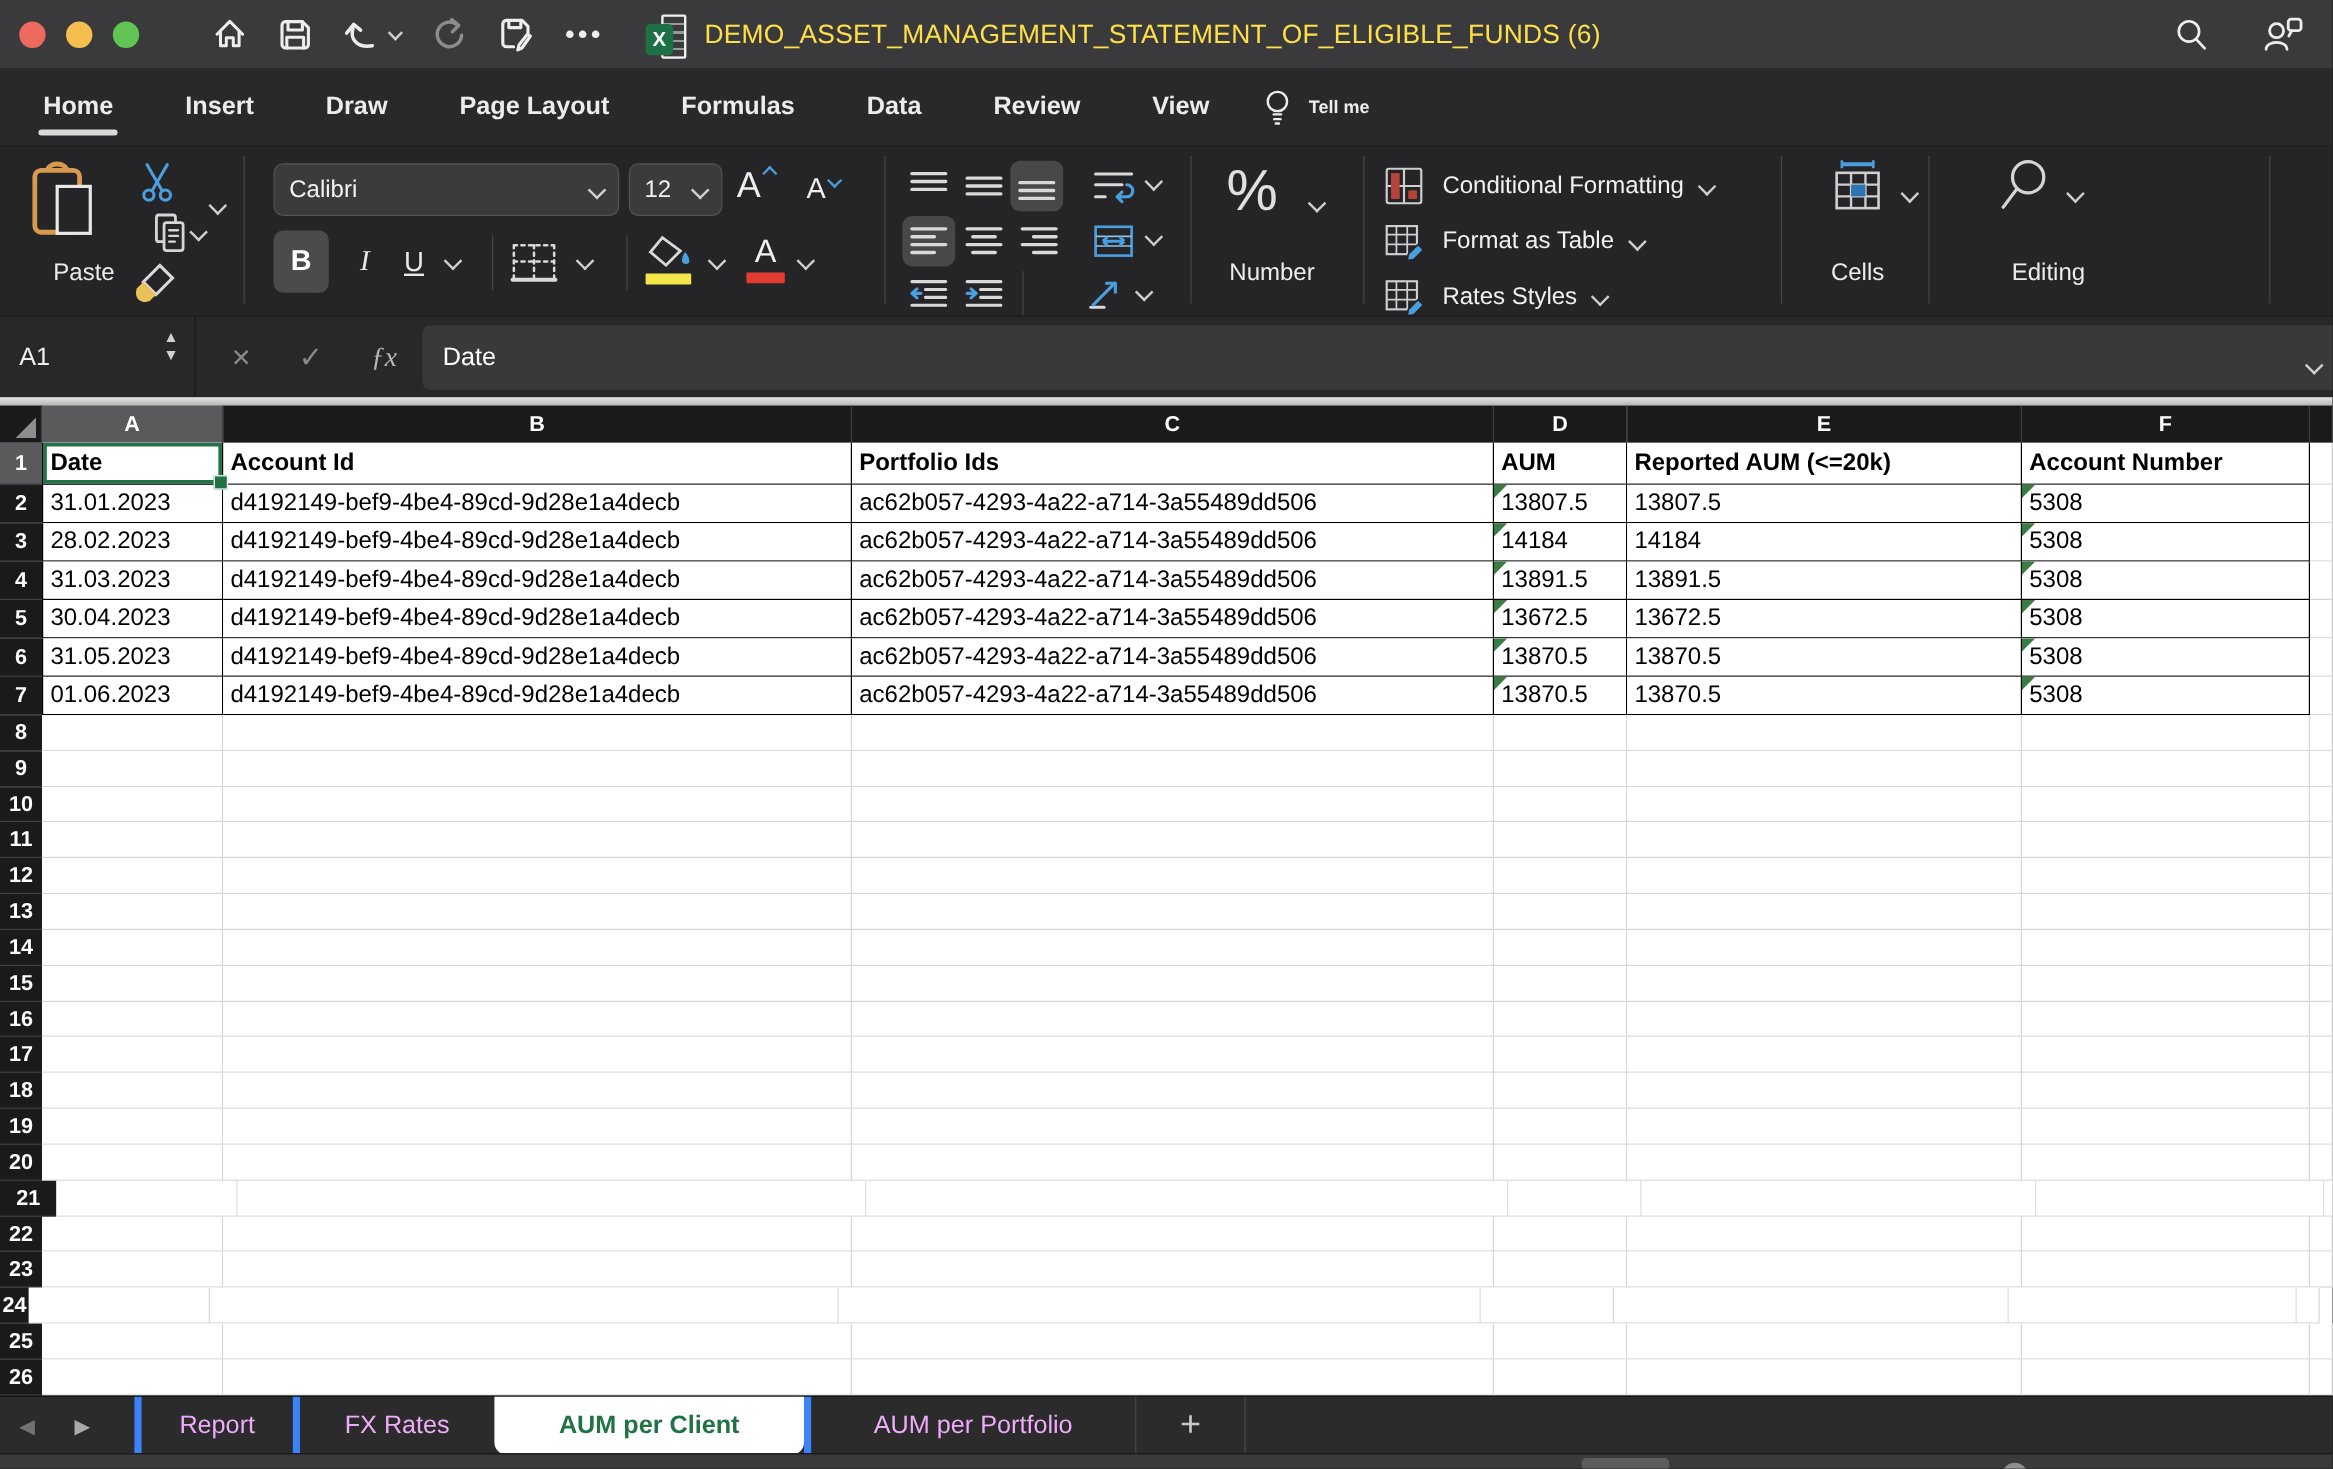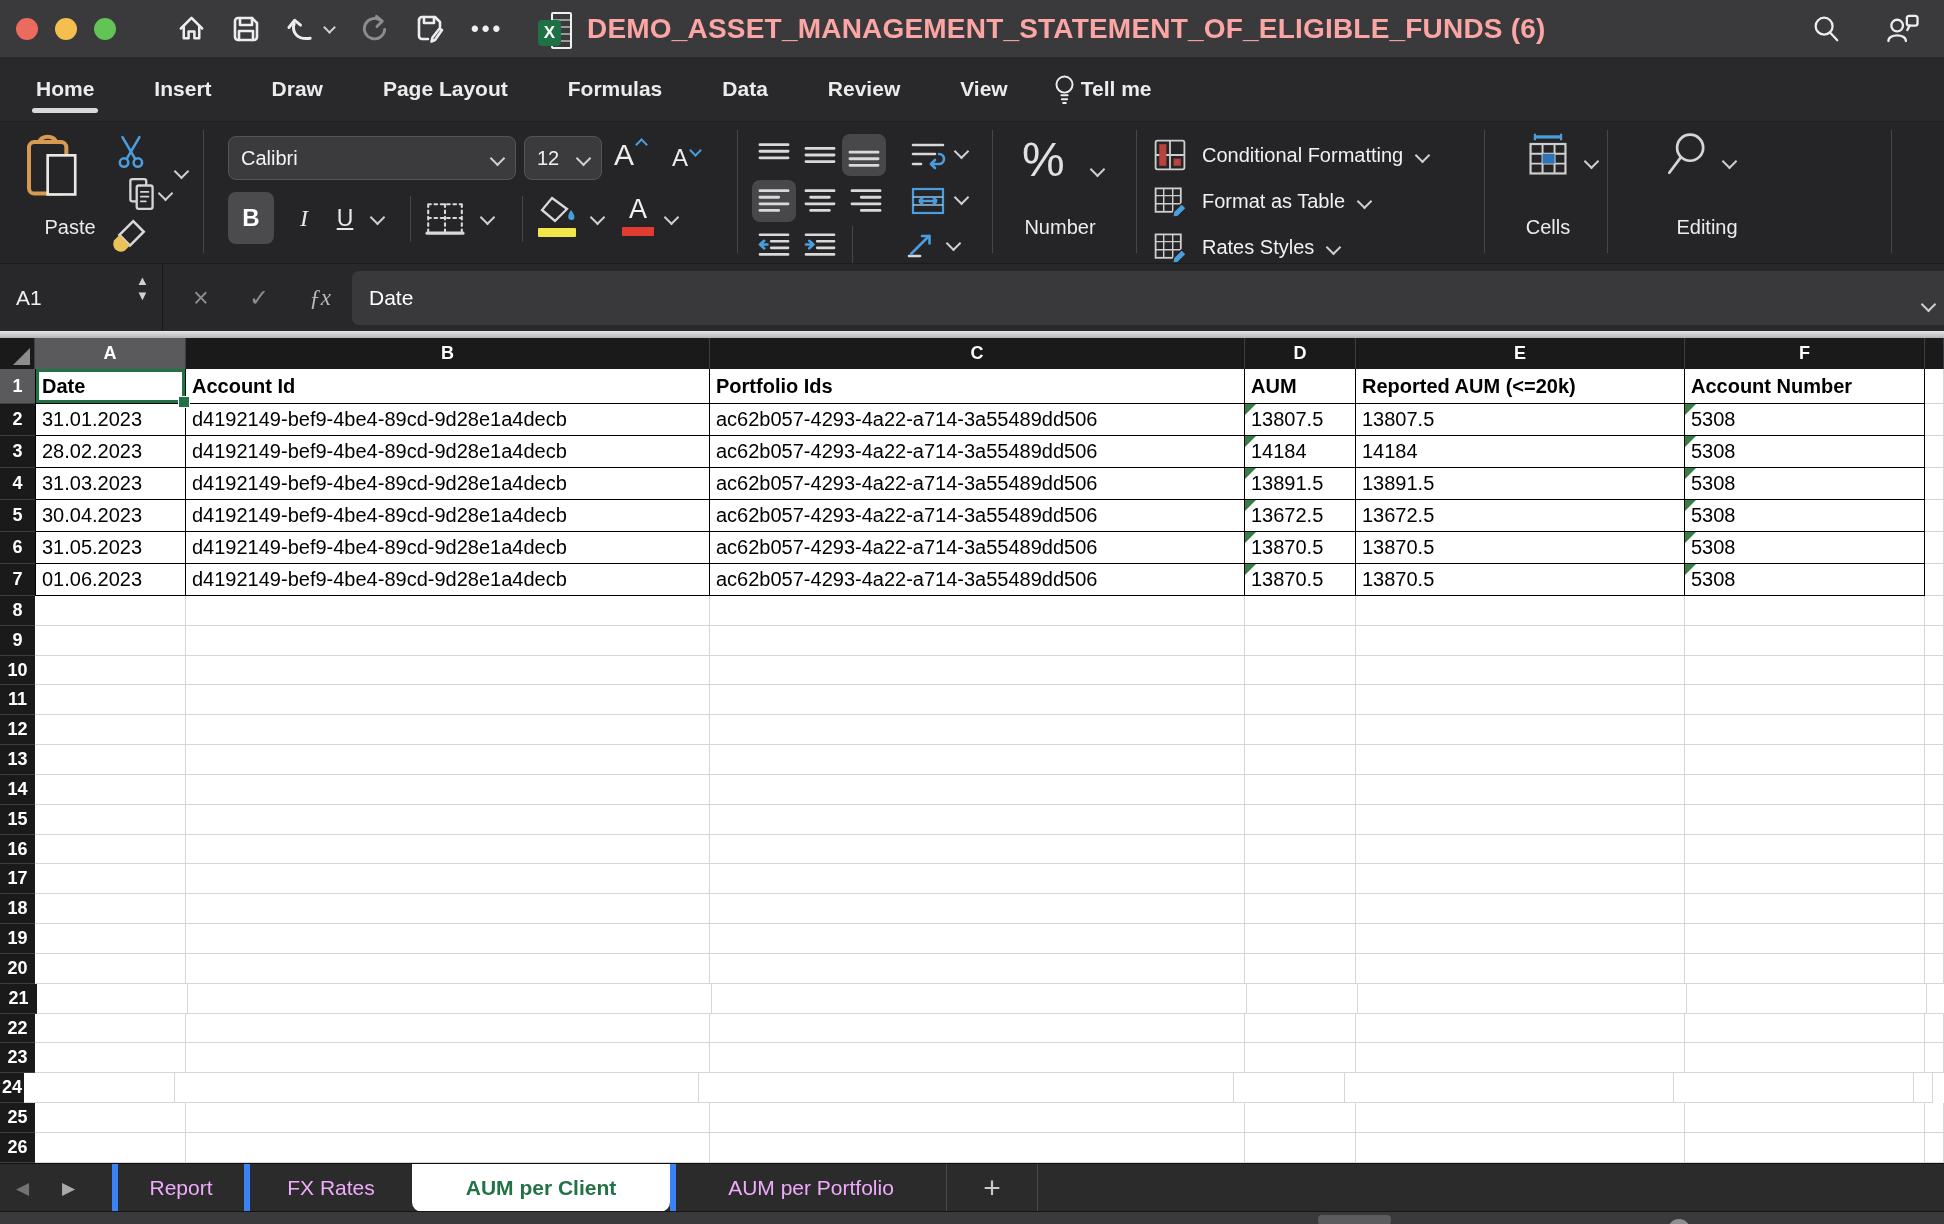--- a/index.html
+++ b/index.html
@@ -14,28 +14,28 @@
   .light{width:22px;height:22px;border-radius:50%;}
   .qicons{display:flex;align-items:center;gap:24px;margin-left:60px;color:#efefef}
   .chv{display:inline-block;width:9px;height:9px;border-left:2.5px solid #cfcfcf;border-bottom:2.5px solid #cfcfcf;transform:rotate(-45deg)}
   .dots{font-size:22px;letter-spacing:3px;color:#efefef;font-weight:bold}
   .doc-title{position:absolute;left:538px;top:0;height:57px;display:flex;align-items:center;gap:13px}
   .xfile{position:relative;width:36px;height:38px}
   .xpage{position:absolute;right:2px;top:2px;width:17px;height:33px;border:2px solid #f0f0f0;border-radius:2px;
          background:repeating-linear-gradient(to bottom,transparent 0 5px,#9a9a9a 5px 7px);}
   .xgreen{position:absolute;left:0;bottom:2px;width:23px;height:26px;background:#1e7145;border-radius:4px;color:#fff;
           font-weight:bold;font-size:17px;display:flex;align-items:center;justify-content:center}
-  .title-text{color:#fca5a5;font-weight:bold;font-size:28px;letter-spacing:.2px}
+  .title-text{color:#fde047;font-weight:normal;font-size:22px;letter-spacing:.2px}
   .tb-right{position:absolute;right:24px;top:0;height:57px;display:flex;align-items:center;gap:42px}
 
   
   .menubar{position:absolute;left:0;top:57px;width:100%;height:65px;background:#29292b;display:flex;align-items:center;padding-left:6px;box-sizing:border-box;border-bottom:1px solid #1f1f21}
   .mtab{position:relative;height:100%;display:flex;align-items:center;padding:0 30px;color:#ececec;font-size:21px;font-weight:600;cursor:default}
   .mtab.active::after{content:'';position:absolute;left:26px;right:26px;bottom:8px;height:5px;border-radius:3px;background:#d9d9d9}
-  .tellme{display:flex;align-items:center;gap:4px;margin-left:14px;color:#ececec;font-size:21px;font-weight:600}
+  .tellme{display:flex;align-items:center;gap:14px;margin-left:14px;color:#ececec;font-size:15px;font-weight:600}
   .share-btn{position:absolute;right:18px;top:70px;height:45px;padding:0 18px;background:#515153;border-radius:9px;
              display:flex;align-items:center;gap:10px;color:#fff;font-size:20px;font-weight:600}
 
   
   .ribbon{position:absolute;left:0;top:122px;width:100%;height:141px;background:#252527}
   .abs{position:absolute}
   .rdiv{position:absolute;top:8px;bottom:10px;width:1px;background:#47474a}
   .sdiv{position:absolute;width:1px;background:#47474a}
   .rlabel{position:absolute;color:#ececec;font-size:20px;text-align:center}
   .selbox{position:absolute;height:44px;background:#3b3b3e;border:1px solid #545457;border-radius:8px;display:flex;align-items:center;
@@ -638,21 +638,21 @@
         <div class="gcell rhead" style="width: 35px;">20</div>
         <div class="gcell ecell" style="width: 151px;"></div>
         <div class="gcell ecell" style="width: 524px;"></div>
         <div class="gcell ecell" style="width: 535px;"></div>
         <div class="gcell ecell" style="width: 111px;"></div>
         <div class="gcell ecell" style="width: 329px;"></div>
         <div class="gcell ecell" style="width: 240px;"></div>
         <div class="gcell ecell" style="width: 19px;"></div>
       </div>
       <div class="grow" style="height: 29.84px;">
-        <div class="gcell rhead" style="width: 37px;">21</div>
+        <div class="gcell rhead" style="width: 47px;">21</div>
         <div class="gcell ecell" style="width: 151px;"></div>
         <div class="gcell ecell" style="width: 524px;"></div>
         <div class="gcell ecell" style="width: 535px;"></div>
         <div class="gcell ecell" style="width: 111px;"></div>
         <div class="gcell ecell" style="width: 329px;"></div>
         <div class="gcell ecell" style="width: 240px;"></div>
         <div class="gcell ecell" style="width: 19px;"></div>
       </div>
       <div class="grow" style="height: 29.84px;">
         <div class="gcell rhead" style="width: 35px;">22</div>

